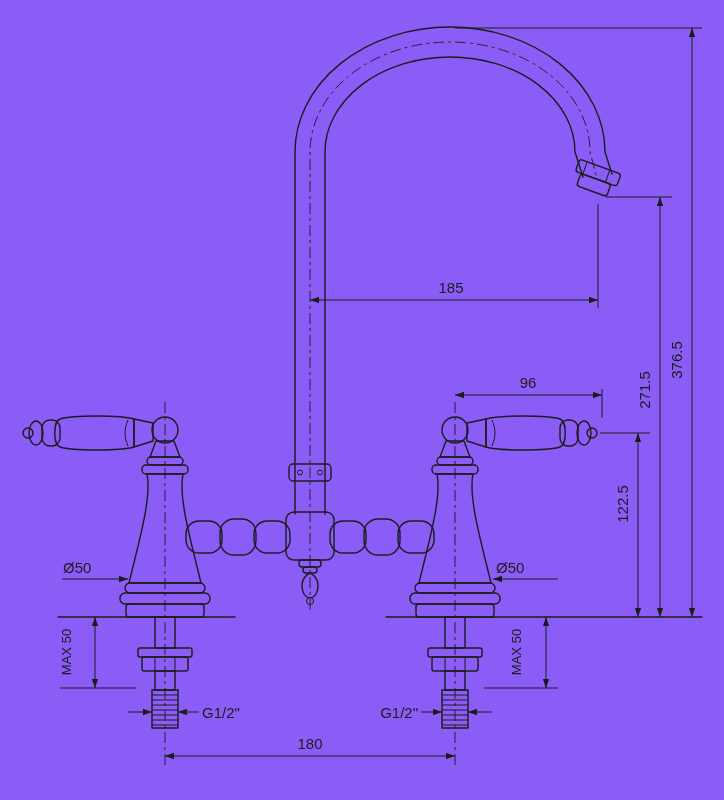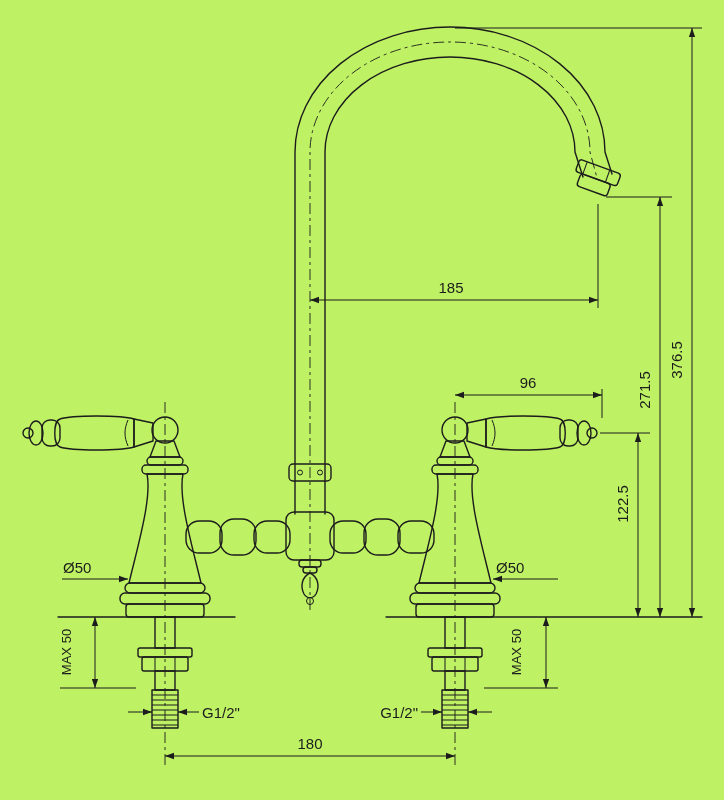--- a/index.html
+++ b/index.html
@@ -1,16 +1,16 @@
 <!DOCTYPE html>
 <html><head>
 <meta charset="utf-8">
 <style>
   html,body{margin:0;padding:0;background:#ffffff;}
-  .page{width:724px;height:800px;position:relative;background:#bef264;overflow:hidden;}
+  .page{width:724px;height:800px;position:relative;background:#8b5cf6;overflow:hidden;}
   svg{display:block;}
   .st{fill:none;stroke:#1c1c1c;stroke-width:1.4;stroke-linejoin:round;stroke-linecap:round;}
   .st2{fill:none;stroke:#1c1c1c;stroke-width:1;stroke-linejoin:round;}
   .dim{fill:none;stroke:#1c1c1c;stroke-width:1;}
   .ext{fill:none;stroke:#1c1c1c;stroke-width:1;}
   .cl{fill:none;stroke:#1c1c1c;stroke-width:0.9;stroke-dasharray:11 4 3 4;}
   .arr{fill:#1c1c1c;}
   text{font-family:"Liberation Sans",sans-serif;font-size:15px;fill:#1c1c1c;}
   .small{font-size:13px;}
 </style>

